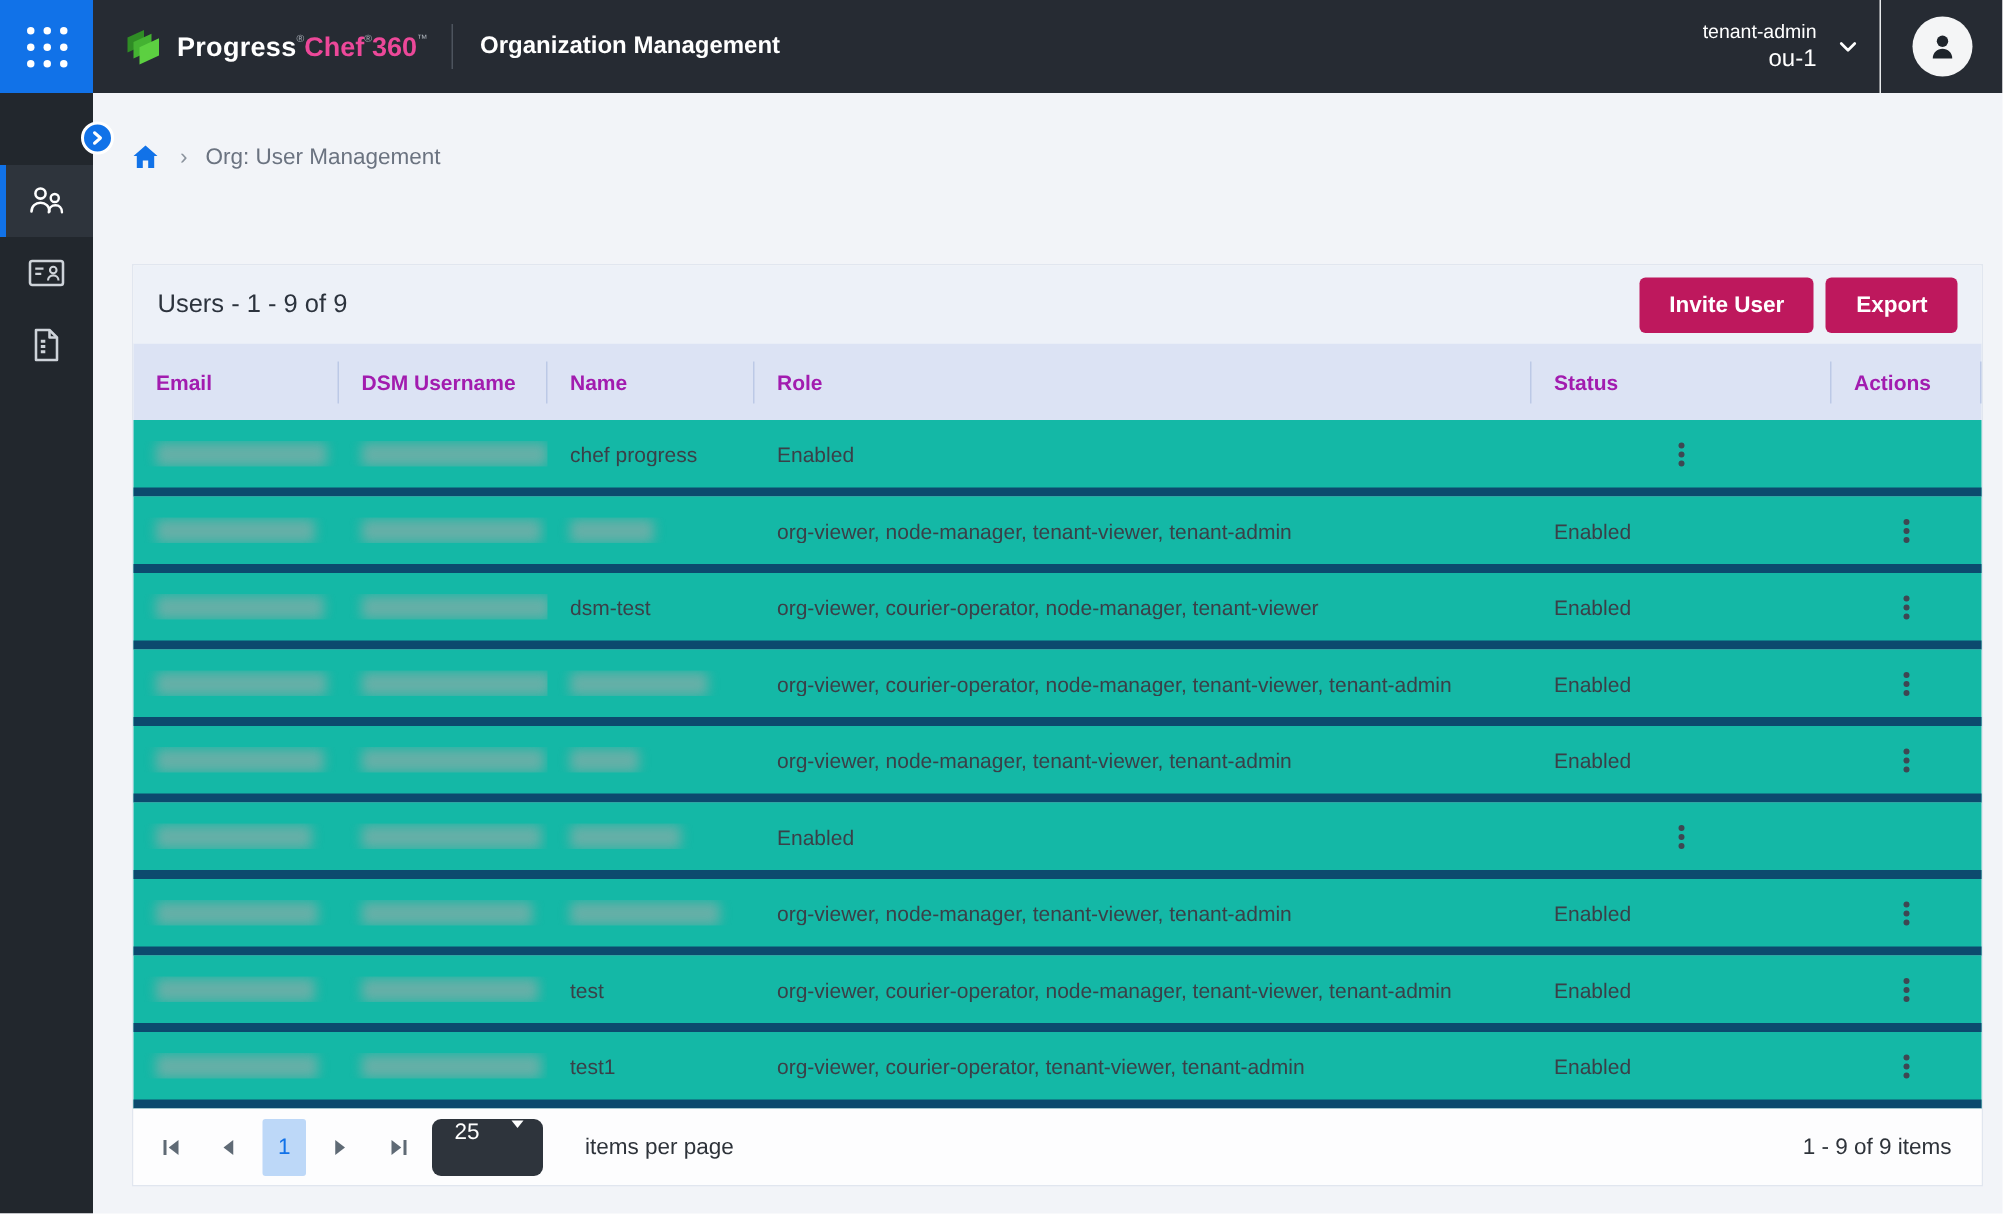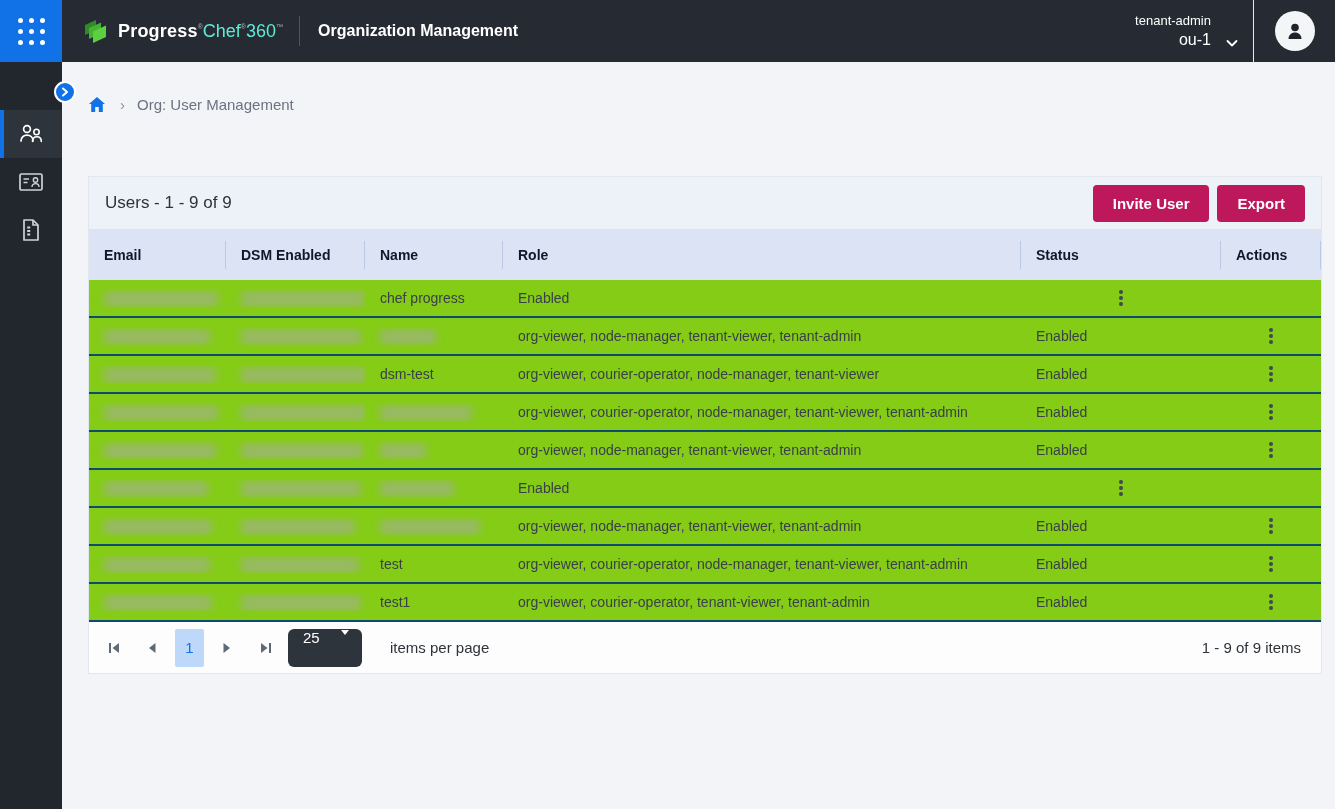--- a/index.html
+++ b/index.html
@@ -9,26 +9,26 @@
 
   
   .topbar { position:absolute; top:0; left:0; width:1335px; height:62px; display:flex; background:#262b33; z-index:5; }
   .launcher { width:62px; height:62px; background:#1172e8; display:flex; align-items:center; justify-content:center; cursor:pointer; flex:0 0 62px; }
   .grid-dots { display:grid; grid-template-columns:repeat(3,5px); grid-gap:6px; }
   .grid-dots i { width:5px; height:5px; border-radius:50%; background:#fff; }
   .topbar-main { flex:1; display:flex; align-items:center; padding-left:22px; }
   .brand { display:flex; align-items:center; gap:7px; }
   .brand-mark { width:27px; height:25px; }
   .brand-progress { color:#fff; font-weight:bold; font-size:18px; letter-spacing:.2px; }
-  .brand-chef, .brand-360 { color:#5eead4; font-weight:400; font-size:18px; }
+  .brand-chef, .brand-360 { color:#ec4899; font-weight:700; font-size:18px; }
   .brand sup { font-size:7px; color:#aab0b8; vertical-align:top; position:relative; top:2px; }
   .top-sep { width:1px; height:30px; background:#4d545e; margin:0 18px 0 16px; }
   .app-title { color:#fff; font-weight:bold; font-size:16px; }
   .top-spacer { flex:1; }
-  .user-menu { display:flex; align-items:flex-end; cursor:pointer; margin-right:14px; }
+  .user-menu { display:flex; align-items:center; cursor:pointer; margin-right:14px; }
   .user-texts { display:flex; flex-direction:column; align-items:flex-end; margin-right:14px; }
   .user-role { color:#fff; font-size:13px; line-height:17px; }
   .user-org { color:#fff; font-size:16px; line-height:21px; }
   .chev-down { width:14px; height:14px; }
   .header-divider { width:1px; height:62px; background:#e8eaec; }
   .avatar-wrap { width:81px; display:flex; align-items:center; justify-content:center; cursor:pointer; }
   .avatar { width:40px; height:40px; border-radius:50%; background:#f4f5f6; display:flex; align-items:center; justify-content:center; }
 
   
   .sidebar { position:absolute; top:62px; left:0; width:62px; height:747px; background:#22272d; z-index:4; }
@@ -46,22 +46,22 @@
 
   
   .panel { position:absolute; left:26px; top:114px; width:1234px; background:#fff; border:1px solid #e1e6ef; }
   .panel-header { height:52px; background:#edf1f8; display:flex; align-items:center; padding:0 16px;gap:40px; }
   .panel-title { font-size:17px; color:#2c333d; }
   .panel-actions { margin-left:auto; display:flex; gap:8px; }
   .btn { background:#be185d; color:#fff; border:none; border-radius:4px; height:37px; padding:0 20px; font-size:15px; font-weight:bold; font-family:"Liberation Sans",sans-serif; cursor:pointer; }
 
   .thead, .tr { display:grid; grid-template-columns:137px 139px 138px 518px 200px 1fr; }
   .thead { height:51px; background:#dce3f4; align-items:center; }
-  .th { font-size:14px; font-weight:bold; color:#0f172a; padding-left:15px; height:28px; line-height:28px; border-right:1px solid #bcc9e6; }
-  .tr { height:38px; align-items:center; background:#84cc16; border-bottom:2px solid #0c4a6e; }
+  .th { font-size:14px; font-weight:bold; color:#a21caf; padding-left:15px; height:28px; line-height:28px; border-right:1px solid #bcc9e6; }
+  .tr { height:51px; align-items:center; background:#14b8a6; border-bottom:6px solid #0c4a6e; }
   .td { padding-left:15px; font-size:14px; color:#3a4048; overflow:hidden; white-space:nowrap; }
   .redacted { display:inline-block; height:16px; border-radius:3px; background:#a9a9a9; opacity:.55; filter:blur(4px); vertical-align:middle; }
   .td-actions { display:flex; justify-content:center; padding-left:0; }
   .kebab { display:flex; flex-direction:column; gap:2px; padding:6px; cursor:pointer; }
   .kebab i { width:4px; height:4px; border-radius:50%; background:#3e4752; }
 
   
   .pagination { height:51px; display:flex; align-items:center; padding:0 10px; background:#fdfdfe; }
   .pg-btn { width:30px; height:38px; display:flex; align-items:center; justify-content:center; background:transparent; border:none; cursor:pointer; margin-right:8px; }
   .pg-page { width:29px; height:38px; display:flex; align-items:center; justify-content:center; background:#bdd8f8; color:#1172e8; font-size:15px; margin-right:8px; cursor:pointer; border:none; border-radius:2px; font-family:"Liberation Sans",sans-serif; }
@@ -174,21 +174,21 @@
       <div class="panel-header">
         <span class="panel-title">Users - 1 - 9 of 9</span>
         <div class="panel-actions">
           <button class="btn">Invite User</button>
           <button class="btn">Export</button>
         </div>
       </div>
 
       <div class="thead">
         <div class="th">Email</div>
-        <div class="th">DSM Enabled</div>
+        <div class="th">DSM Username</div>
         <div class="th">Name</div>
         <div class="th">Role</div>
         <div class="th">Status</div>
         <div class="th">Actions</div>
       </div>
 
       <div id="rows">
   <div class="tr">
     <div class="td"><span class="redacted" style="width: 114px;"></span></div>
     <div class="td"><span class="redacted" style="width: 124px;"></span></div>

